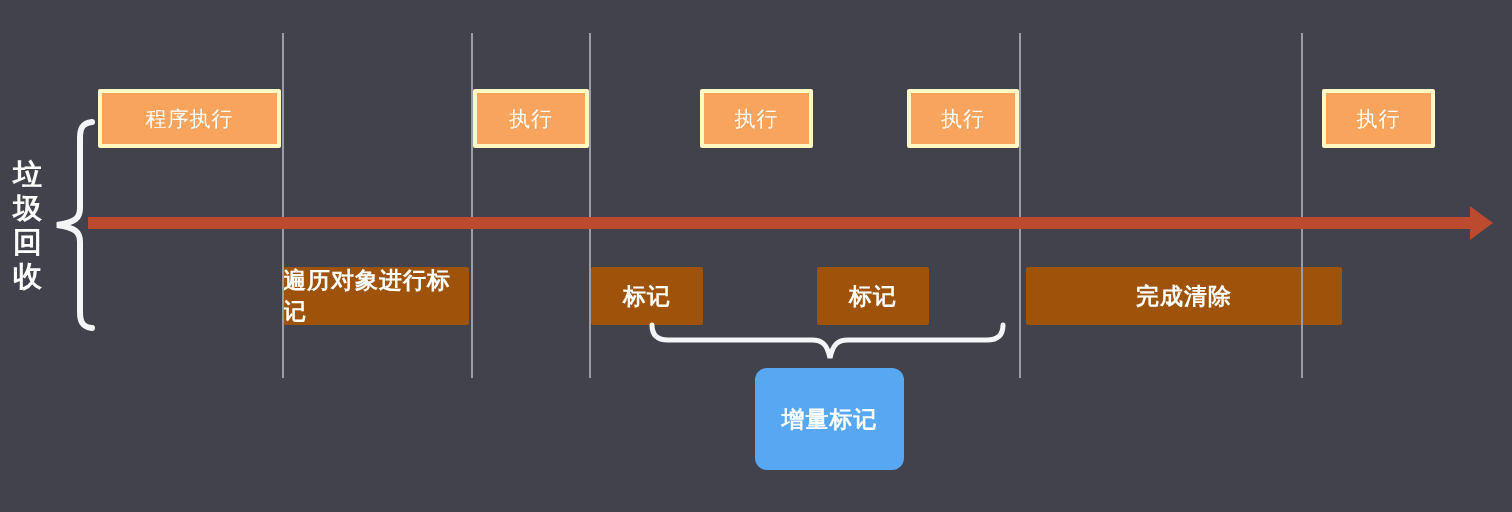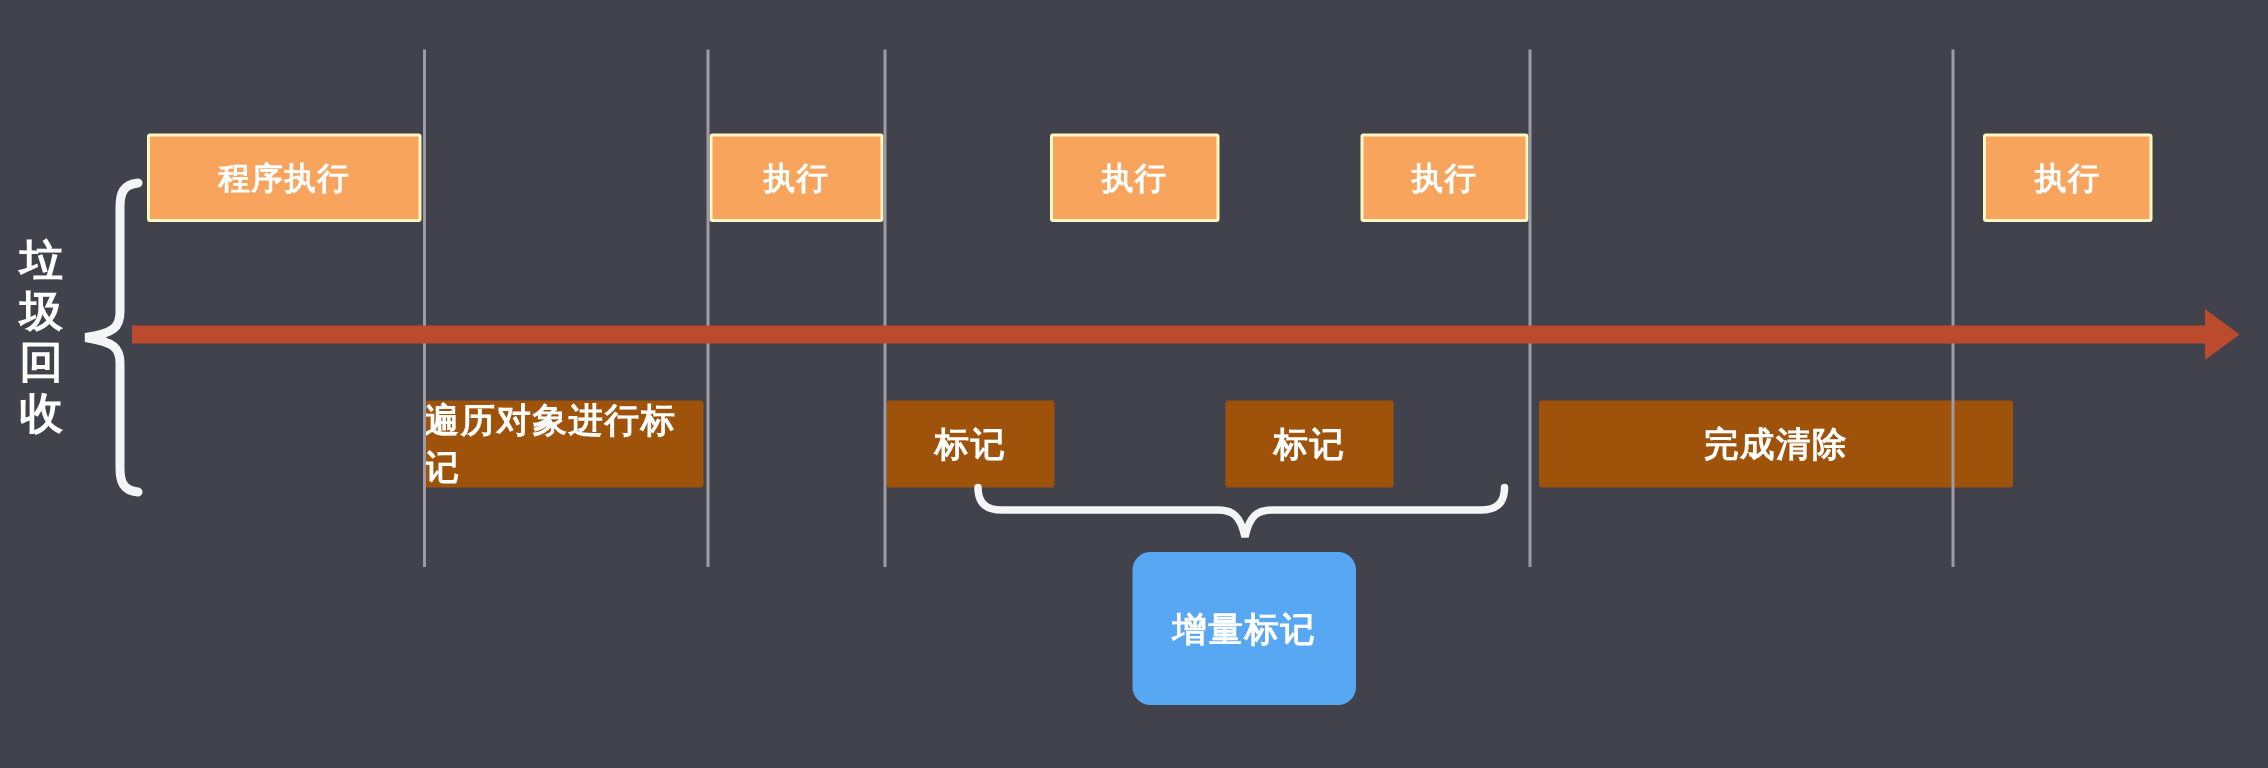--- a/index.html
+++ b/index.html
@@ -26,28 +26,28 @@
     background: #9b9ca6;
     z-index: 3;
   }
 
   
   .exec-box {
     position: absolute;
     top: 89px;
     height: 59px;
     background: #f9a45c;
-    border: 2px solid #fef9c3;
+    border: 4px solid #fef9c3;
     border-radius: 2px;
     display: flex;
     align-items: center;
     justify-content: center;
     color: #ffffff;
     font-size: 21px;
-    font-weight: bold;
+    font-weight: normal;
     letter-spacing: 1px;
     z-index: 2;
   }
 
   
   .mark-box {
     position: absolute;
     top: 267px;
     height: 58px;
     background: #9e520a;

